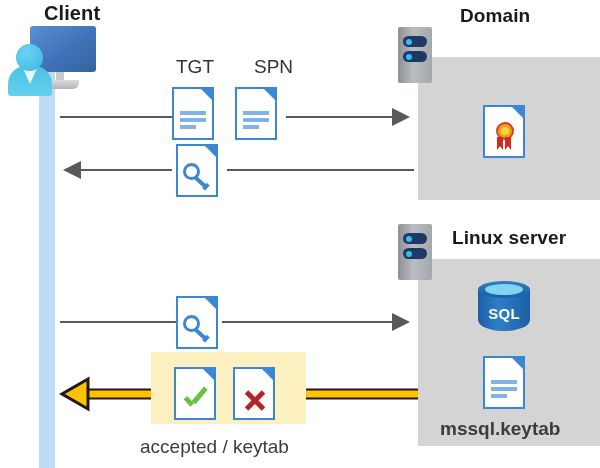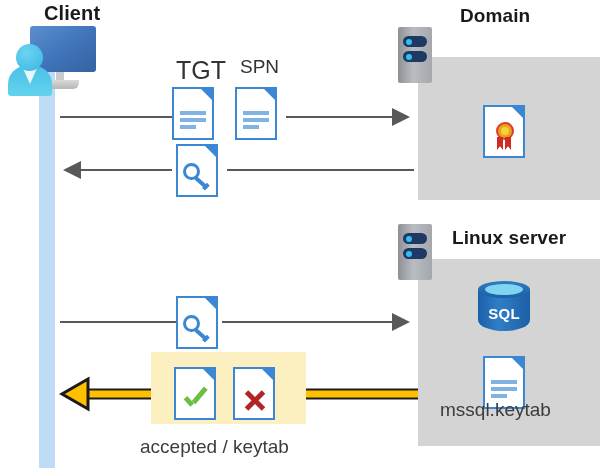--- a/index.html
+++ b/index.html
@@ -83,23 +83,23 @@
   #sqldb .body{position:absolute;left:0;top:8px;width:52px;height:42px;
       background:linear-gradient(to right,#1c5fa8 0%,#2f7fc6 40%,#1d5fa6 100%);border-radius:0 0 26px 26px/0 0 11px 11px;}
   #sqldb .top{position:absolute;left:0;top:0;width:52px;height:17px;border-radius:50%;
       background:linear-gradient(to bottom,#2d7cc2,#1d5fa6);}
   #sqldb .inner{position:absolute;left:7px;top:3px;width:38px;height:11px;border-radius:50%;background:#7fd4f0;}
   #sqldb .txt{position:absolute;left:0;top:24px;width:52px;text-align:center;color:#fff;
       font-size:15px;font-weight:bold;letter-spacing:.3px;}
 
   
   .lbl{position:absolute;color:#333;}
-  #tgt-lbl{left:176px;top:56px;font-size:25px;}
-  #spn-lbl{left:240px;top:56px;font-size:19px;}
-  #keytab-lbl{left:440px;top:399px;font-size:19px;color:#3c3c3c;}
+  #tgt-lbl{left:176px;top:56px;font-size:19px;}
+  #spn-lbl{left:254px;top:56px;font-size:19px;}
+  #keytab-lbl{left:440px;top:418px;font-size:19px;color:#3c3c3c;font-weight:bold;}
   #accden-lbl{left:140px;top:436px;font-size:19px;color:#3c3c3c;}
 
   
   #highlight{position:absolute;left:151px;top:352px;width:155px;height:72px;background:#fdf0c0;}
 
   svg.ov{position:absolute;left:0;top:0;width:600px;height:468px;}
 </style>
 </head>
 <body>
 

